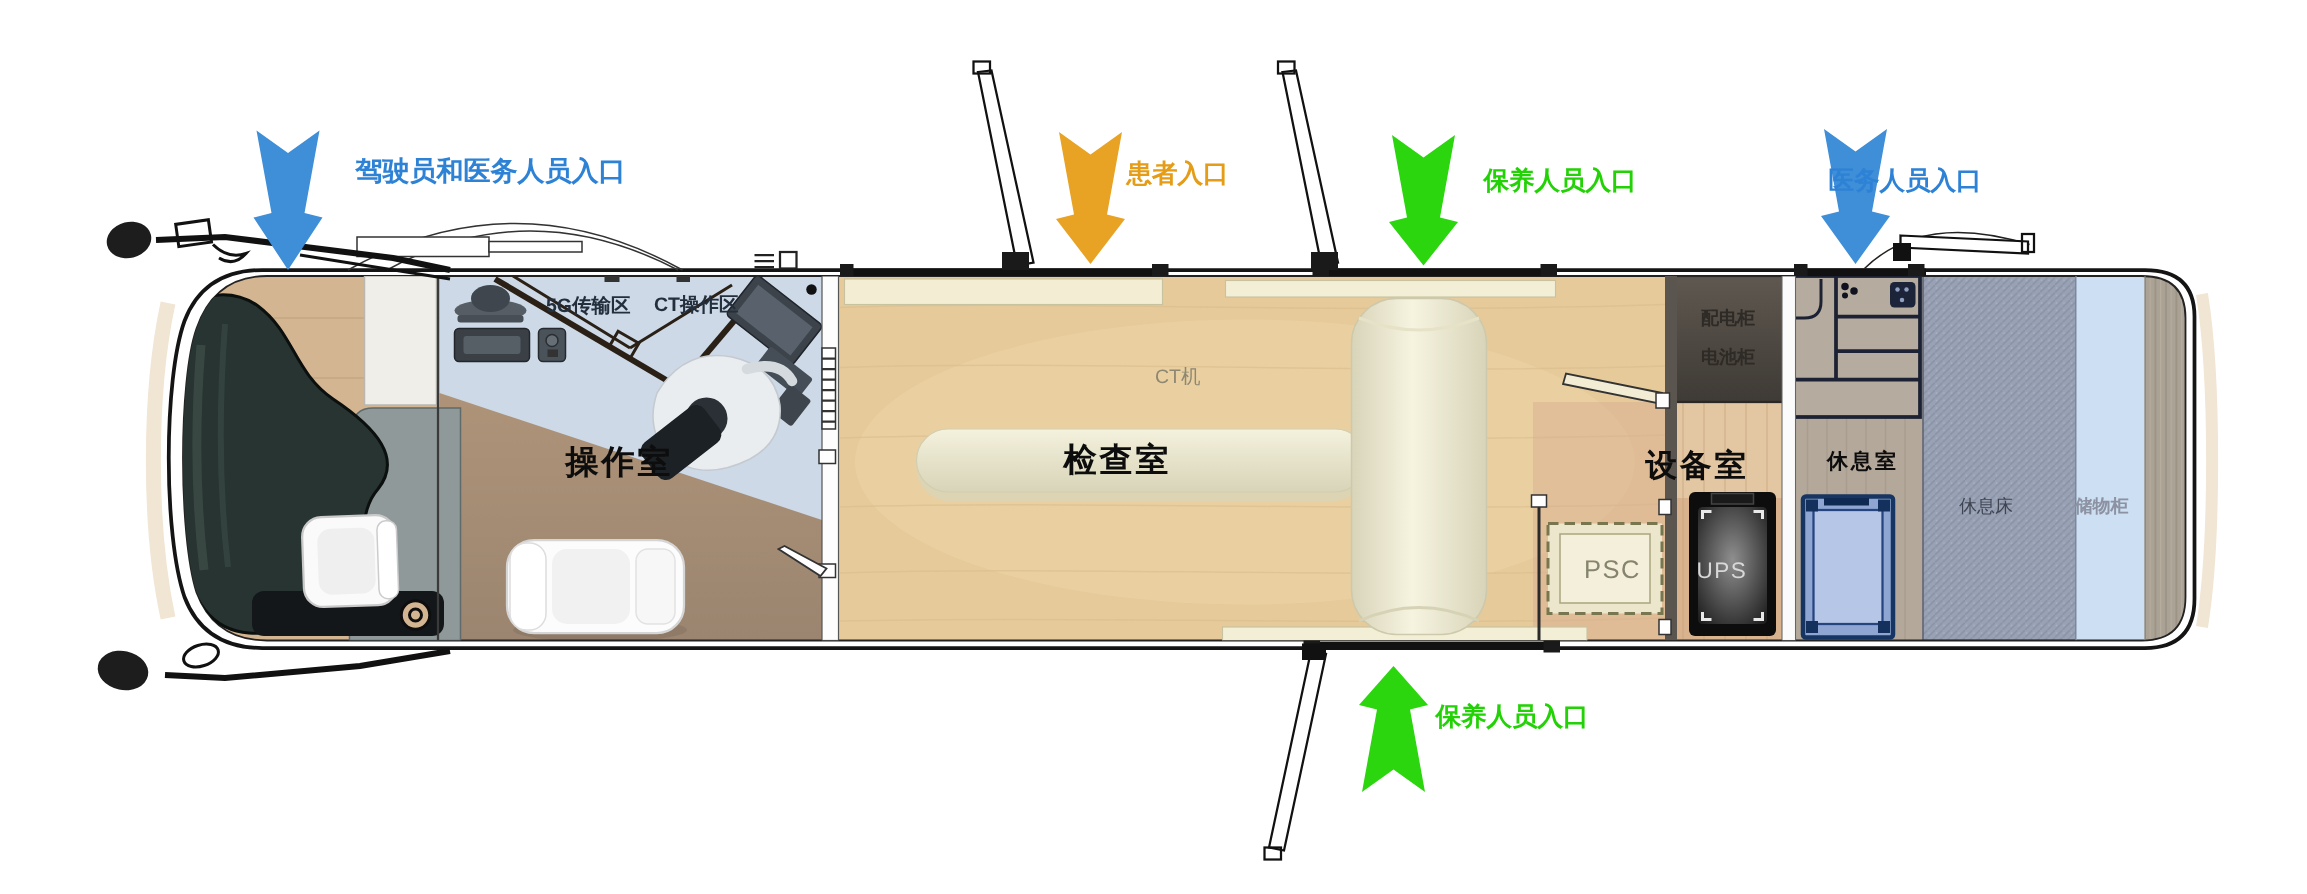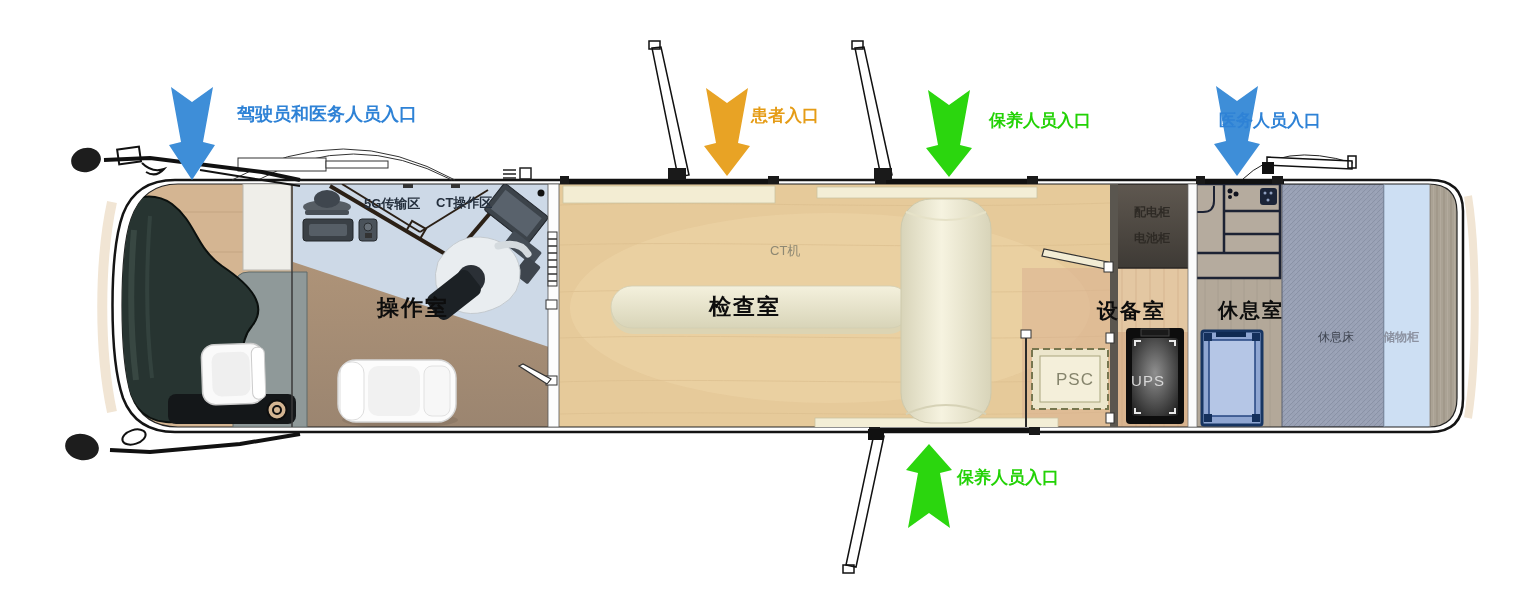--- a/index.html
+++ b/index.html
@@ -8,21 +8,21 @@
   .plan-svg{position:absolute;left:0;top:0;}
   .lbl{position:absolute;white-space:nowrap;line-height:1;font-family:"Liberation Sans",sans-serif;}
   .lbl-entrance{font-weight:bold;font-size:18px;}
   .lbl-entrance-sm{font-weight:bold;font-size:17px;}
   .lbl-room{font-weight:bold;font-size:22px;color:#0d0d0d;letter-spacing:2px;}
   .lbl-zone{font-size:13px;font-weight:bold;color:#242f3d;}
   .lbl-ct{font-size:13px;color:#8e8873;}
   .lbl-cab{font-size:12px;font-weight:bold;color:#2e2a25;width:80px;text-align:center;}
   .lbl-psc{font-size:17px;color:#85846c;width:76px;text-align:left;letter-spacing:1px;margin-left:24px;}
   .lbl-ups{font-size:15px;color:#d8d8d8;width:44px;text-align:center;letter-spacing:1px;}
-  .lbl-bed{font-size:12px;color:#3e4450;margin-left:12px;}
+  .lbl-bed{font-size:12px;color:#3e4450;}
   .lbl-storage{font-size:12px;color:#8c92a1;font-weight:bold;}
 </style>
 </head>
 <body>
 
 <div class="canvas">
 
 <svg class="plan-svg" width="1538" height="596" viewBox="0 0 1538 596">
   <defs>
     <clipPath id="bodyClip">
@@ -328,21 +328,21 @@
 
 <div class="lbl lbl-entrance" style="left: 213px; top: 105px; color: rgb(46, 130, 214); margin-left: 24px;">驾驶员和医务人员入口</div>
 <div class="lbl lbl-entrance-sm" style="left: 751px; top: 107px; color: rgb(229, 156, 22);">患者入口</div>
 <div class="lbl lbl-entrance-sm" style="left: 989px; top: 112px; color: rgb(35, 210, 6);">保养人员入口</div>
 <div class="lbl lbl-entrance-sm" style="left: 1219px; top: 112px; color: rgb(46, 130, 214);">医务人员入口</div>
 <div class="lbl lbl-entrance-sm" style="left: 957px; top: 469px; color: rgb(35, 210, 6);">保养人员入口</div>
 
 <div class="lbl lbl-room" style="left:377px;top:297px;text-align:center;">操作室</div>
 <div class="lbl lbl-room" style="left:709px;top:296px;">检查室</div>
 <div class="lbl lbl-room" style="left:1097px;top:300px;font-size:21px;">设备室</div>
-<div class="lbl lbl-room" style="left:1218px;top:300px;font-size:20px;">休息室</div>
+<div class="lbl lbl-room" style="left:1218px;top:300px;font-size:14px;">休息室</div>
 
 <div class="lbl lbl-zone" style="left:364px;top:197px;">5G传输区</div>
 <div class="lbl lbl-zone" style="left:436px;top:196px;">CT操作区</div>
 <div class="lbl lbl-ct" style="left:770px;top:244px;">CT机</div>
 <div class="lbl lbl-cab" style="left:1112px;top:206px;">配电柜</div>
 <div class="lbl lbl-cab" style="left:1112px;top:232px;">电池柜</div>
 <div class="lbl lbl-psc" style="left:1032px;top:371px;">PSC</div>
 <div class="lbl lbl-ups" style="left:1126px;top:373px;">UPS</div>
 <div class="lbl lbl-bed" style="left:1306px;top:331px;">休息床</div>
 <div class="lbl lbl-storage" style="left:1383px;top:331px;">储物柜</div>

